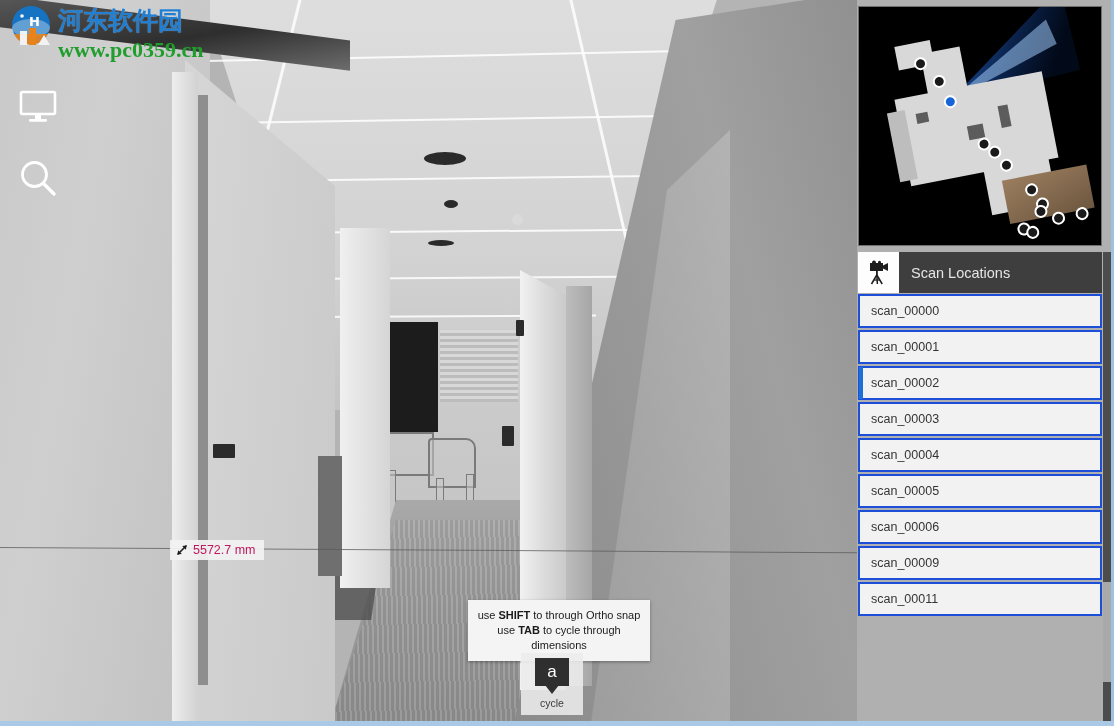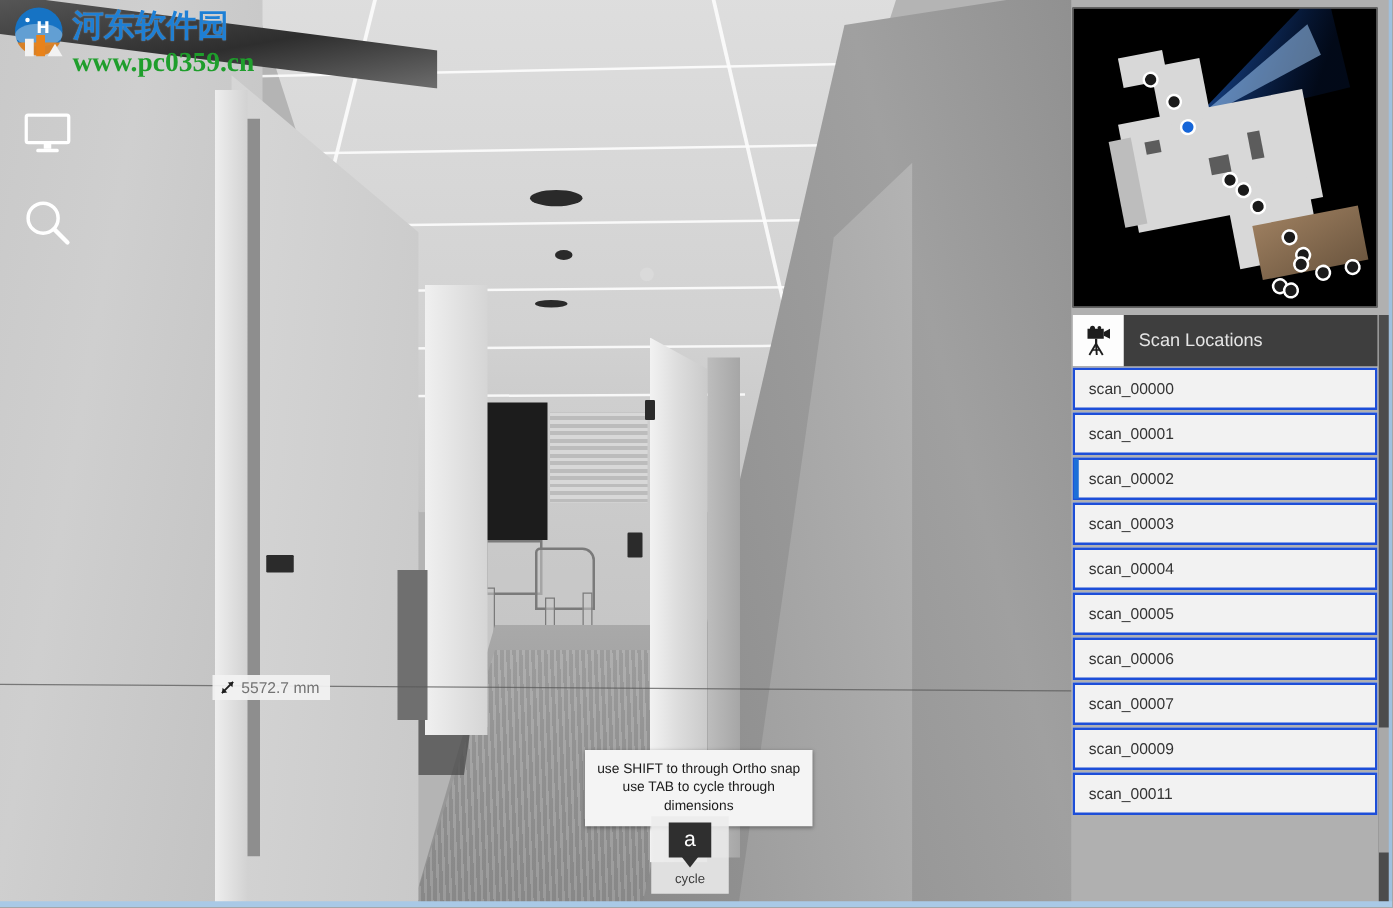--- a/index.html
+++ b/index.html
@@ -158,38 +158,38 @@
     background: rgba(90,90,90,0.75);
     transform: rotate(0.35deg);
     transform-origin: left center;
   }
   .measure-label {
     position: absolute; left: 170px; top: 540px;
     display: flex; align-items: center; gap: 4px;
     background: rgba(242,242,242,0.93);
     padding: 3px 8px 3px 5px;
     font-size: 12.5px;
-    color: #737373;
+    color: #be185d;
     white-space: nowrap;
   }
   .measure-label svg { display:block; }
 
   
   .tooltip {
     position: absolute; left: 468px; top: 600px;
     width: 174px;
     background: #f4f4f4;
     color: #1a1a1a;
     font-size: 11px;
     line-height: 15px;
     text-align: center;
     padding: 8px 4px;
     box-shadow: 0 1px 3px rgba(0,0,0,.35);
   }
-  .tooltip b { font-weight: normal; }
+  .tooltip b { font-weight: bold; }
 
   
   .note-marker {
     position: absolute; left: 521px; top: 653px;
     width: 62px; height: 62px;
     background: rgba(236,236,236,0.88);
     display: flex; flex-direction: column;
     align-items: center; justify-content: flex-start;
     padding-top: 5px;
     box-sizing: border-box;
@@ -532,23 +532,20 @@
         <div class="scan-row">
           <span class="lbl">scan_00004</span>
         </div>
         <div class="scan-row">
           <span class="lbl">scan_00005</span>
         </div>
         <div class="scan-row">
           <span class="lbl">scan_00006</span>
         </div>
         <div class="scan-row">
-          <span class="lbl">scan_00007</span>
-        </div>
-        <div class="scan-row">
           <span class="lbl">scan_00009</span>
         </div>
         <div class="scan-row">
           <span class="lbl">scan_00011</span>
         </div>
       </div>
 
     <div id="list-scrollbar">
       <div id="list-scroll-thumb"></div>
     </div>

